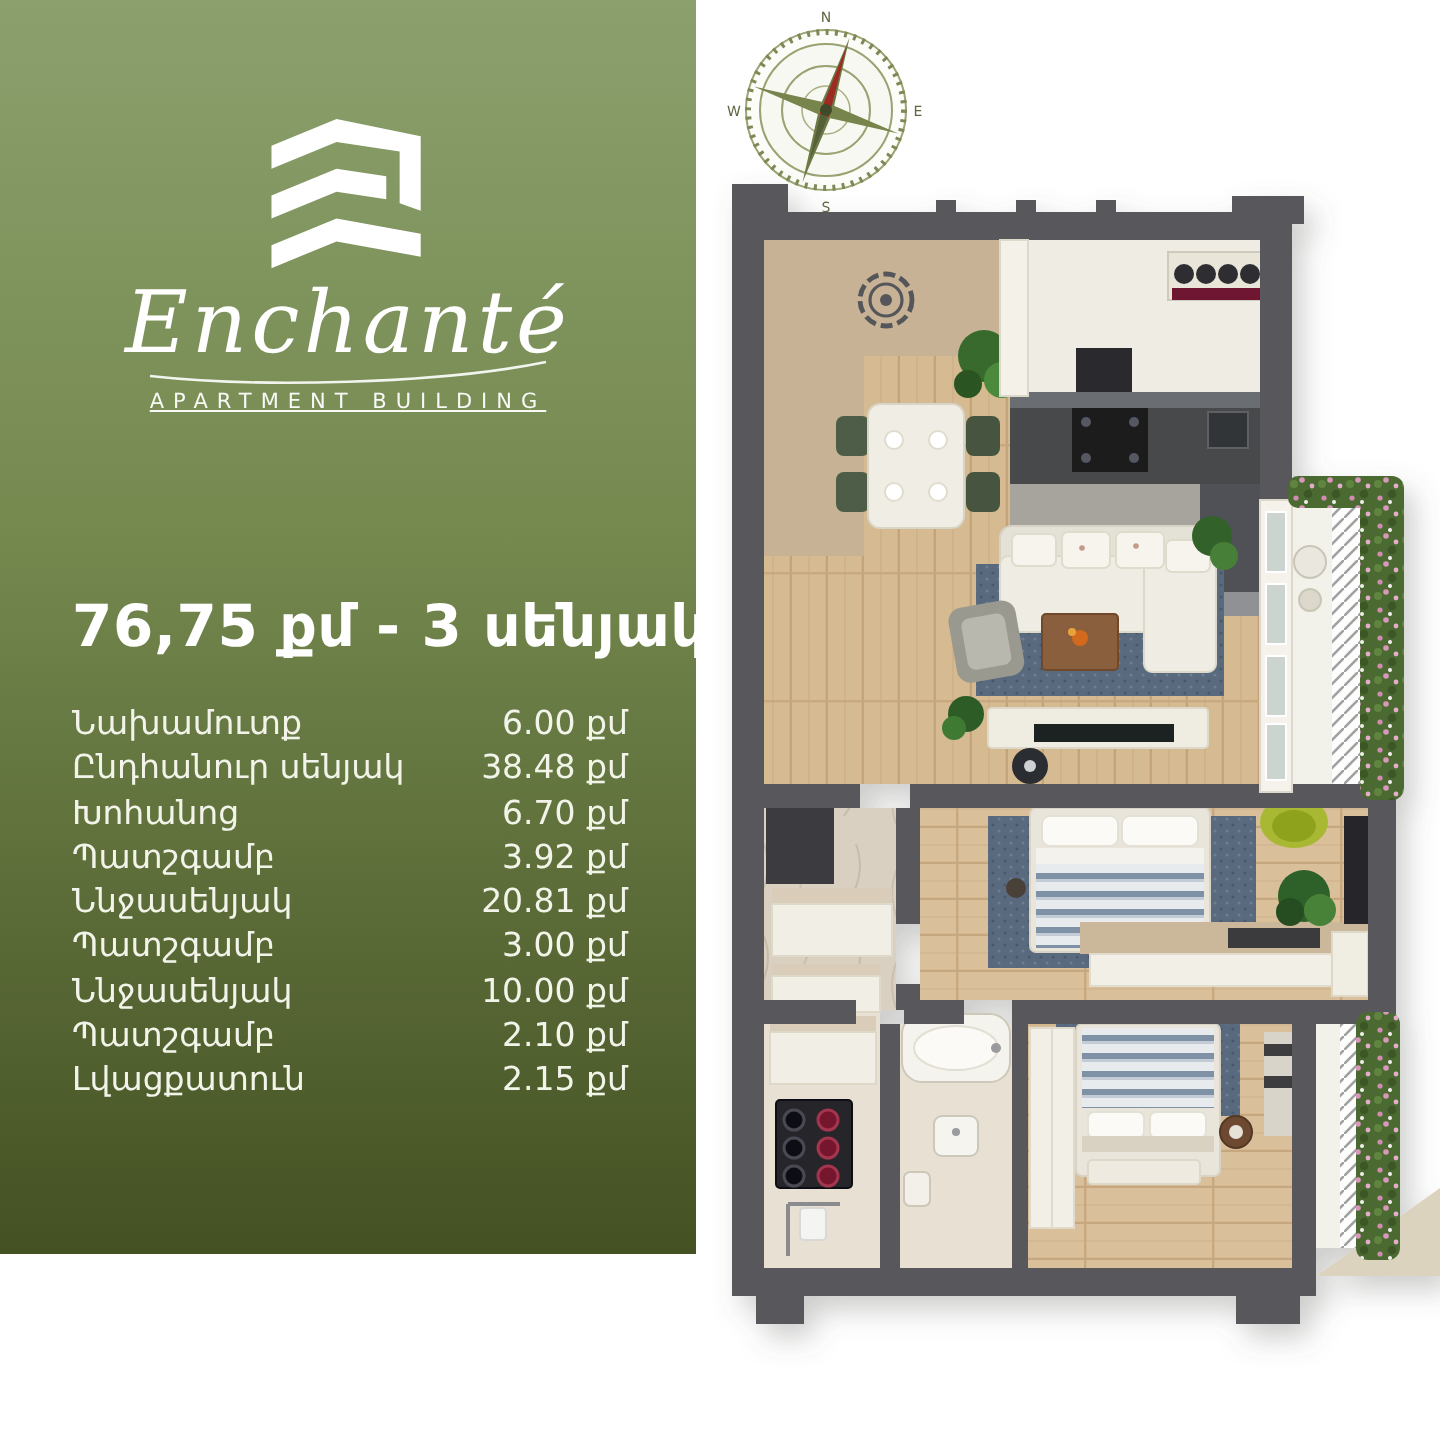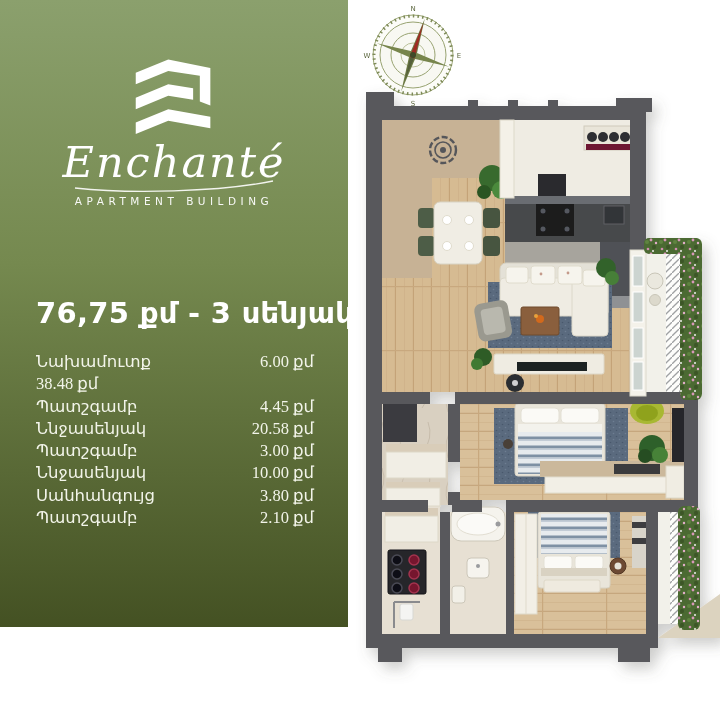--- a/index.html
+++ b/index.html
@@ -5,26 +5,26 @@
   html,body{margin:0;padding:0;background:#ffffff;}
   .canvas{position:relative;width:720px;height:720px;overflow:hidden;background:#ffffff;
           font-family:"DejaVu Sans",sans-serif;}
   .green-panel{position:absolute;left:0;top:0;width:348px;height:627px;
           background:linear-gradient(180deg,var(--panelTop,#8ba06d) 0%, #75894f 42%, var(--panelBottom,#445123) 100%);}
   .logo{position:absolute;top:48px;left:0;width:348px;text-align:center;color:#fff;}
   .logo-mark{display:block;margin:0 auto;}
   .brand-name{font-family:"DejaVu Serif",serif;font-style:italic;font-size:43px;line-height:1.05;
           letter-spacing:2px;margin-top:4px;}
   .flourish{display:block;margin:-6px auto 0 auto;}
-  .brand-tagline{font-size:10.5px;letter-spacing:4.5px;margin-top:2px;opacity:.95;}
+  .brand-tagline{font-size:10.5px;letter-spacing:4.5px;margin-top:2px;opacity:.95;text-decoration:underline;}
   .listing{position:absolute;left:36px;top:296px;width:278px;color:#fff;}
   .listing-title{font-size:29px;font-weight:bold;letter-spacing:.3px;white-space:nowrap;}
   .room-list{margin-top:21px;font-size:16.5px;line-height:22.3px;color:#f2f4e9;}
   .room-row{display:flex;justify-content:space-between;align-items:flex-end;}
-  .room-area{text-align:right;font-family:Liberation Serif, serif;}
+  .room-area{text-align:right;}
   .plan-svg{position:absolute;left:0;top:0;}
 </style>
 </head>
 <body>
 
 <div class="canvas">
 
   <div class="green-panel">
     <div class="logo">
       <svg class="logo-mark" width="96" height="88" viewBox="0 0 100 92">
@@ -40,45 +40,50 @@
     </div>
 
     <div class="listing">
       <div class="listing-title">76,75 քմ - 3 սենյակ</div>
       <div class="room-list">
         <div class="room-row">
             <span class="room-label">Նախամուտք</span>
             <span class="room-area">6.00 քմ</span>
           </div>
         <div class="room-row">
+            <span class="room-label">Ընդհանուր սենյակ</span>
             <span class="room-area">38.48 քմ</span>
           </div>
         <div class="room-row">
+            <span class="room-label">Խոհանոց</span>
+            <span class="room-area">6.70 քմ</span>
+          </div>
+        <div class="room-row">
             <span class="room-label">Պատշգամբ</span>
-            <span class="room-area">4.45 քմ</span>
+            <span class="room-area">3.92 քմ</span>
           </div>
         <div class="room-row">
             <span class="room-label">Ննջասենյակ</span>
-            <span class="room-area">20.58 քմ</span>
+            <span class="room-area">20.81 քմ</span>
           </div>
         <div class="room-row">
             <span class="room-label">Պատշգամբ</span>
             <span class="room-area">3.00 քմ</span>
           </div>
         <div class="room-row">
             <span class="room-label">Ննջասենյակ</span>
             <span class="room-area">10.00 քմ</span>
           </div>
         <div class="room-row">
-            <span class="room-label">Սանհանգույց</span>
-            <span class="room-area">3.80 քմ</span>
-          </div>
-        <div class="room-row">
             <span class="room-label">Պատշգամբ</span>
             <span class="room-area">2.10 քմ</span>
+          </div>
+        <div class="room-row">
+            <span class="room-label">Լվացքատուն</span>
+            <span class="room-area">2.15 քմ</span>
           </div>
       </div>
     </div>
   </div>
 
   <svg class="plan-svg" width="720" height="720" viewBox="0 0 720 720">
     <defs>
       <filter id="soft" x="-15%" y="-15%" width="130%" height="130%">
         <feDropShadow dx="5" dy="7" stdDeviation="7" flood-color="#5a5d52" flood-opacity="0.3"></feDropShadow>
       </filter>

